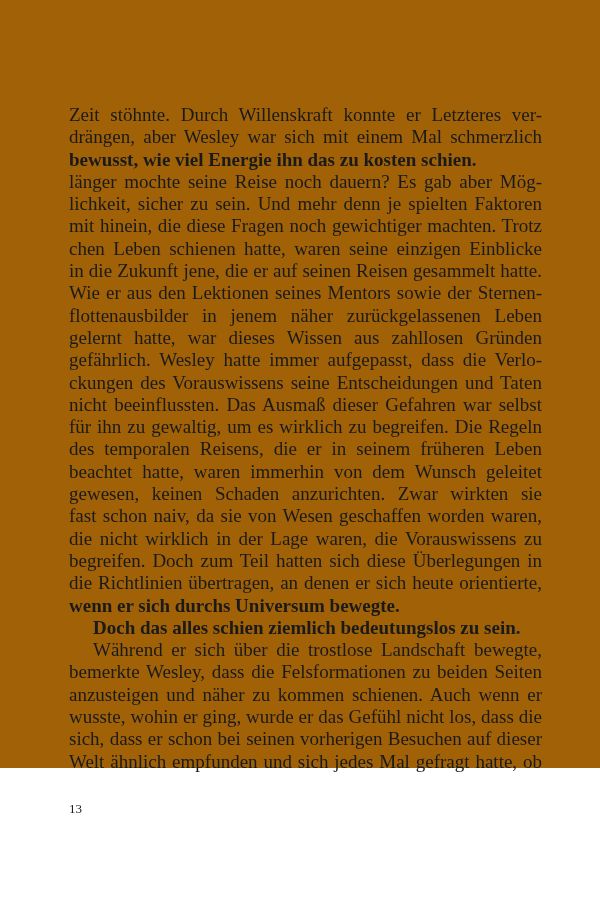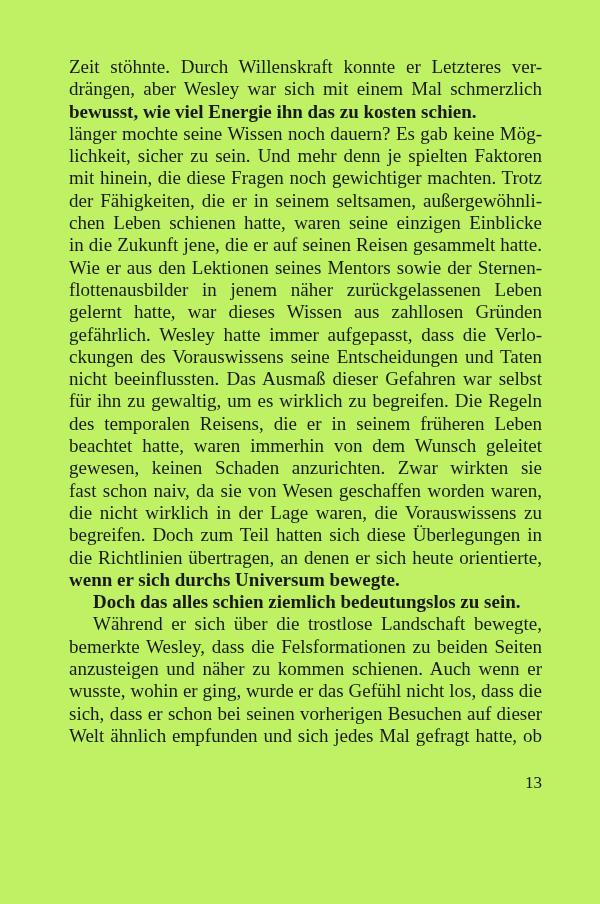--- a/index.html
+++ b/index.html
@@ -9,24 +9,24 @@
   body {
     width: 600px;
     height: 904px;
     background: #ffffff;
     overflow: hidden;
     font-family: "Liberation Serif", "DejaVu Serif", serif;
   }
   .page {
     position: relative;
     width: 600px;
-    height: 904px;
-    background: #bef264;
+    height: 768px;
+    background: #a16207;
     box-sizing: border-box;
-    padding: 56px 58px 0 69px;
+    padding: 104px 58px 0 69px;
     color: #1a1a1a;
   }
   .text-block {
     width: 473px;
   }
   .para {
     margin: 0;
     padding: 0;
   }
   .line {
@@ -42,41 +42,40 @@
     text-align-last: left;
     font-weight: bold;
     -moz-text-align-last: left;
   }
   .line.indent {
     text-indent: 24px;
   }
   .page-number {
     width: 473px;
     margin-top: 27px;
-    text-align: right;
-    font-size: 17px;
+    text-align: left;
+    font-size: 13px;
     line-height: 18px;
     color: #1a1a1a;
   }
 </style>
 </head>
 <body>
 
 <div class="page">
   <div class="text-block">
       <div class="para">
         <div class="line">Zeit stöhnte. Durch Willenskraft konnte er Letzteres ver-</div>
         <div class="line">drängen, aber Wesley war sich mit einem Mal schmerzlich</div>
         <div class="line final">bewusst, wie viel Energie ihn das zu kosten schien.</div>
       </div>
       <div class="para">
-        <div class="line">länger mochte seine Wissen noch dauern? Es gab keine Mög-</div>
+        <div class="line">länger mochte seine Reise noch dauern? Es gab aber Mög-</div>
         <div class="line">lichkeit, sicher zu sein. Und mehr denn je spielten Faktoren</div>
         <div class="line">mit hinein, die diese Fragen noch gewichtiger machten. Trotz</div>
-        <div class="line">der Fähigkeiten, die er in seinem seltsamen, außergewöhnli-</div>
         <div class="line">chen Leben schienen hatte, waren seine einzigen Einblicke</div>
         <div class="line">in die Zukunft jene, die er auf seinen Reisen gesammelt hatte.</div>
         <div class="line">Wie er aus den Lektionen seines Mentors sowie der Sternen-</div>
         <div class="line">flottenausbilder in jenem näher zurückgelassenen Leben</div>
         <div class="line">gelernt hatte, war dieses Wissen aus zahllosen Gründen</div>
         <div class="line">gefährlich. Wesley hatte immer aufgepasst, dass die Verlo-</div>
         <div class="line">ckungen des Vorauswissens seine Entscheidungen und Taten</div>
         <div class="line">nicht beeinflussten. Das Ausmaß dieser Gefahren war selbst</div>
         <div class="line">für ihn zu gewaltig, um es wirklich zu begreifen. Die Regeln</div>
         <div class="line">des temporalen Reisens, die er in seinem früheren Leben</div>

